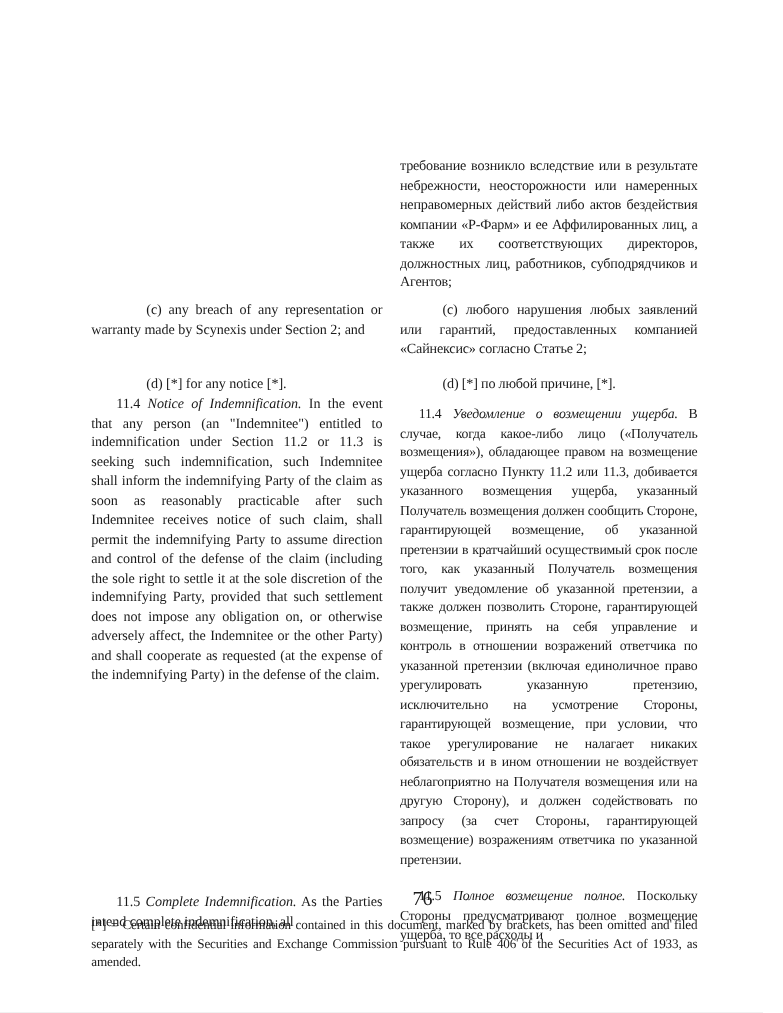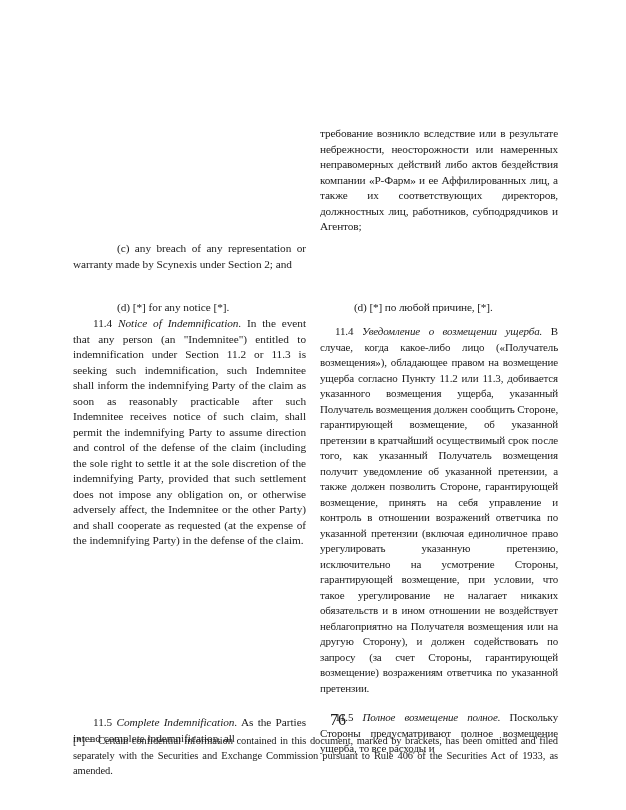--- a/index.html
+++ b/index.html
@@ -111,20 +111,24 @@
     </p>
 
   </div>
 
   <div class="col col-ru">
 
     <p class="para" style="top:78px">
       <span>требование возникло вследствие или в результате небрежности, неосторожности или намеренных неправомерных действий либо актов бездействия компании «Р-Фарм» и ее Аффилированных лиц, а также их соответствующих директоров, должностных лиц, работников, субподрядчиков и Агентов;</span>
     </p>
 
+    <p class="para indent-md" style="top:193px">
+      <span>(c)</span>
+      <span>любого нарушения любых заявлений или гарантий, предоставленных компанией «Сайнексис» согласно Статье 2;</span>
+    </p>
 
     <p class="para indent-md" style="top:252px">
       <span>(d)</span>
       <span>[*] по любой причине, [*].</span>
     </p>
 
     <div class="flow">
       <p class="para-flow indent-xs">
         <span>11.4</span>
         <span class="it">Уведомление о возмещении ущерба.</span>

